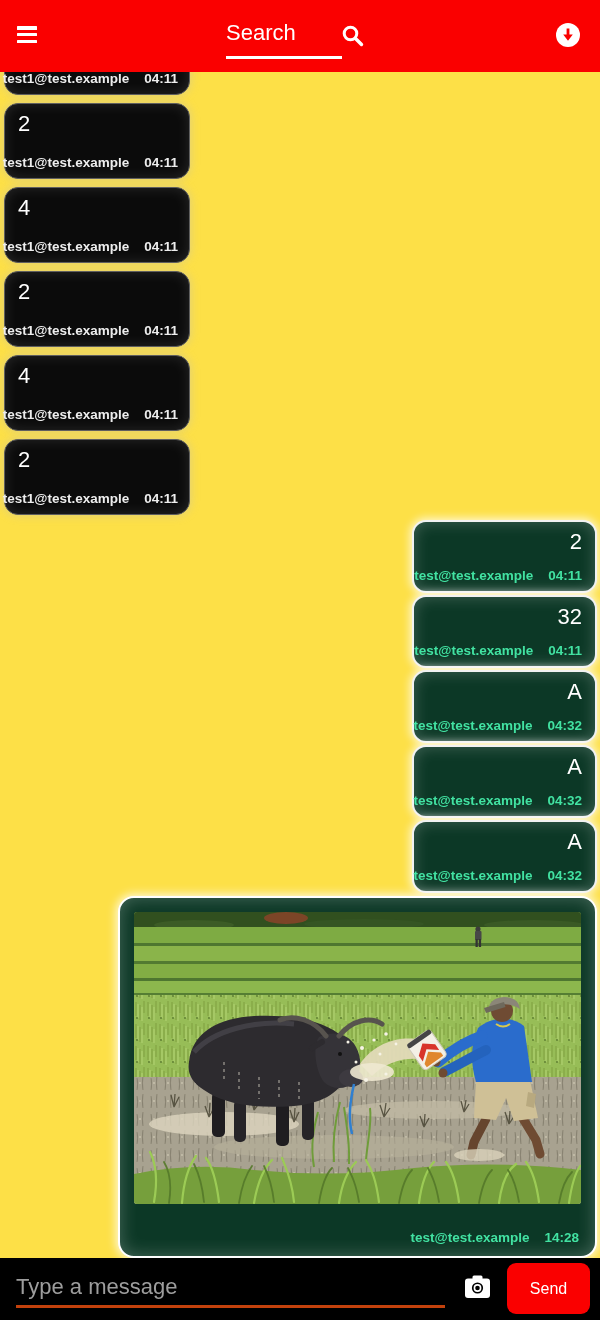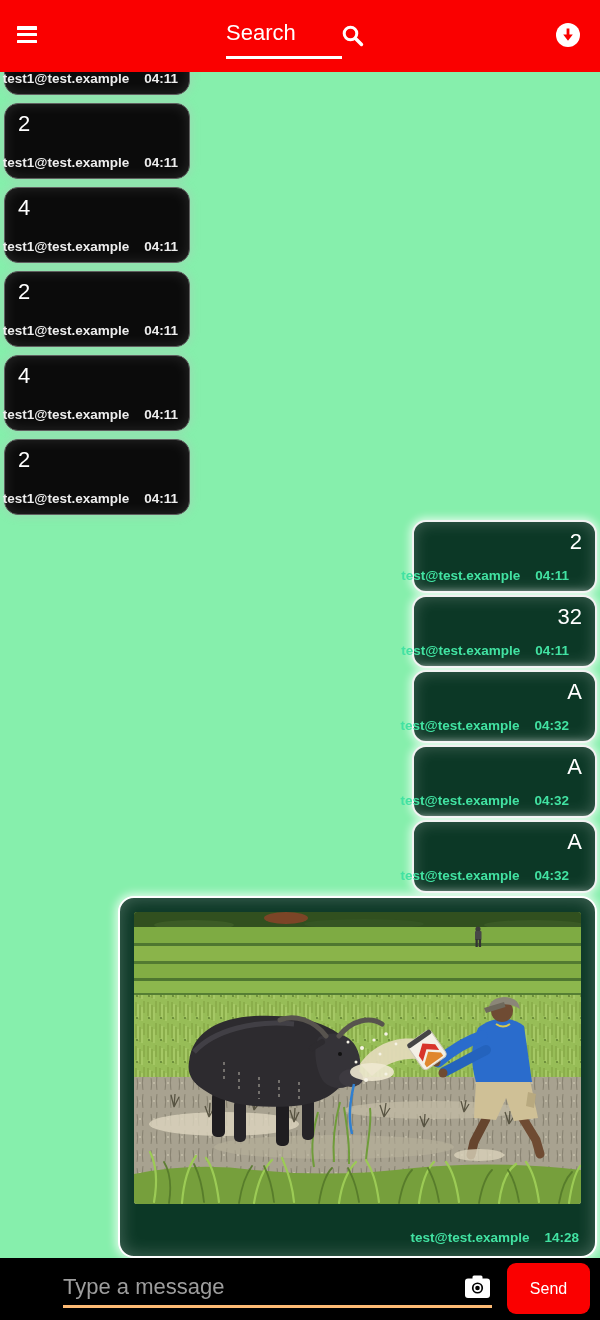--- a/index.html
+++ b/index.html
@@ -1,17 +1,17 @@
 <!DOCTYPE html>
 <html><head>
 <meta charset="utf-8">
 <style>
   html,body{margin:0;padding:0;width:600px;height:1320px;background:#000;overflow:hidden;
             font-family:"Liberation Sans", sans-serif;}
-  .stage{position:relative;width:600px;height:1320px;background:#86efac;}
+  .stage{position:relative;width:600px;height:1320px;background:#fde047;}
 
   
   .header{position:absolute;top:0;left:0;width:600px;height:72px;background:#fa0000;z-index:30;}
   .menu-btn{position:absolute;left:17px;top:26px;width:20px;height:18px;cursor:pointer;}
   .menu-btn .bar{width:20px;height:3.6px;background:#fff;margin-bottom:3.2px;border-radius:0.5px;}
   .search-wrap{position:absolute;left:226px;top:20px;width:120px;}
   .search-text{color:#fff;font-size:22px;line-height:26px;}
   .search-underline{position:absolute;left:0;top:36px;width:116px;height:2.6px;background:#fff;}
   .search-btn{position:absolute;left:341px;top:24px;width:24px;height:24px;cursor:pointer;}
   .scrolldown-btn{position:absolute;left:555px;top:22px;width:26px;height:26px;cursor:pointer;}
@@ -22,34 +22,34 @@
           border:1.5px solid #5f5f5f;
           box-shadow:0 0 8px 1px rgba(190,190,190,.40), inset 0 0 14px rgba(255,255,255,.12);}
   .bub.out{left:412px;width:185px;height:73px;background:#0c3826;
           border:2px solid #f2f2f2;
           box-shadow:0 0 9px 2px rgba(255,255,255,.75), inset 0 0 16px rgba(255,255,255,.22);}
   .msg-text{position:absolute;top:7px;color:#fff;font-size:22px;font-weight:500;}
   .bub.in  .msg-text{left:13px;}
   .bub.out .msg-text{right:13px;}
   .msg-meta{position:absolute;bottom:8px;right:11px;font-size:13.5px;font-weight:700;white-space:nowrap;}
   .bub.in  .msg-meta{color:#ededed;}
-  .bub.out .msg-meta{color:#42e2a2;right:26px;}
+  .bub.out .msg-meta{color:#42e2a2;right:13px;}
   .msg-meta .time{margin-left:15px;}
 
   .bub.imgbub{left:118px;top:896px;width:479px;height:362px;background:#0c3826;
           border:2px solid #fff;border-radius:16px;
           box-shadow:0 0 10px 2px rgba(255,255,255,.8), inset 0 0 18px rgba(255,255,255,.25);}
   .photo-frame{position:absolute;left:14px;top:14px;width:447px;height:292px;border-radius:3px;overflow:hidden;}
   .imgbub .msg-meta{bottom:11px;right:16px;color:#42e2a2;}
 
   
   .composer{position:absolute;left:0;top:1258px;width:600px;height:62px;background:#000;z-index:30;}
   .msg-input{position:absolute;left:16px;top:10px;width:429px;height:40px;background:transparent;
-             border:none;border-bottom:3px solid #fdba74;outline:none;color:#fff;font-size:22px;
-             font-family:"Liberation Sans", sans-serif;box-sizing:border-box;padding:0;margin-left:47px;}
+             border:none;border-bottom:3px solid #c2410c;outline:none;color:#fff;font-size:22px;
+             font-family:"Liberation Sans", sans-serif;box-sizing:border-box;padding:0;}
   .msg-input::placeholder{color:#9d9d9d;}
   .camera-btn{position:absolute;left:464px;top:17px;width:28px;height:24px;cursor:pointer;}
   .send-btn{position:absolute;left:507px;top:5px;width:83px;height:51px;background:#fa0000;border:none;
             border-radius:9px;color:#fff;font-size:16px;font-weight:500;cursor:pointer;
             font-family:"Liberation Sans", sans-serif;}
 </style>
 </head>
 <body>
 
 <div class="stage">

